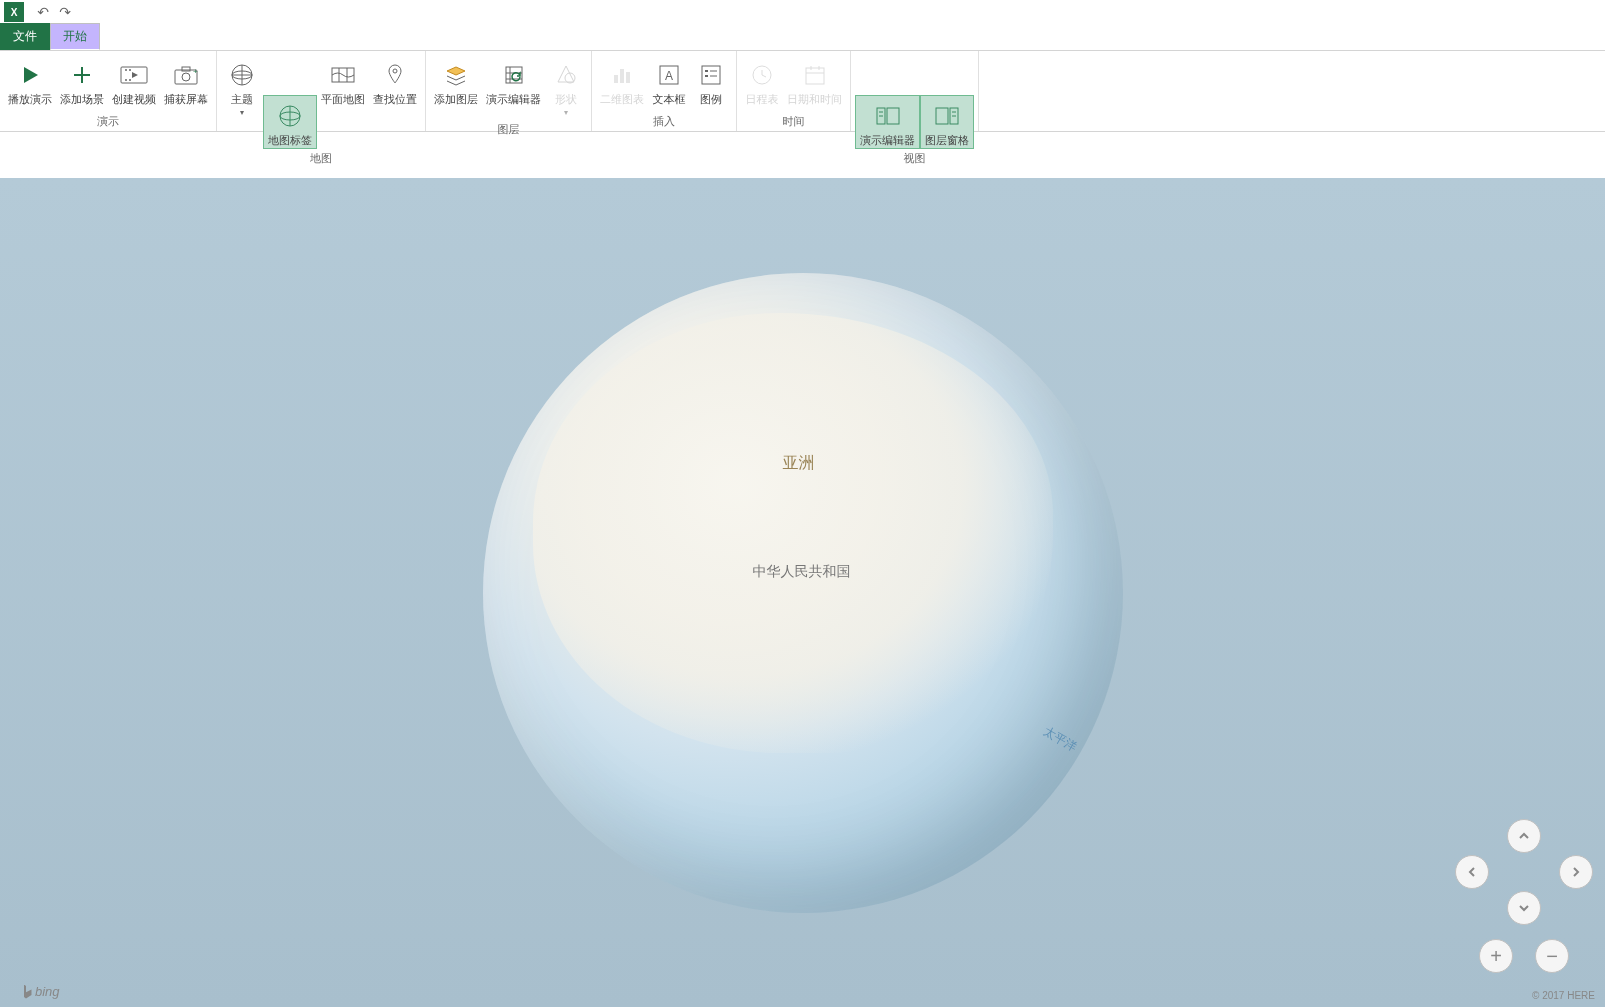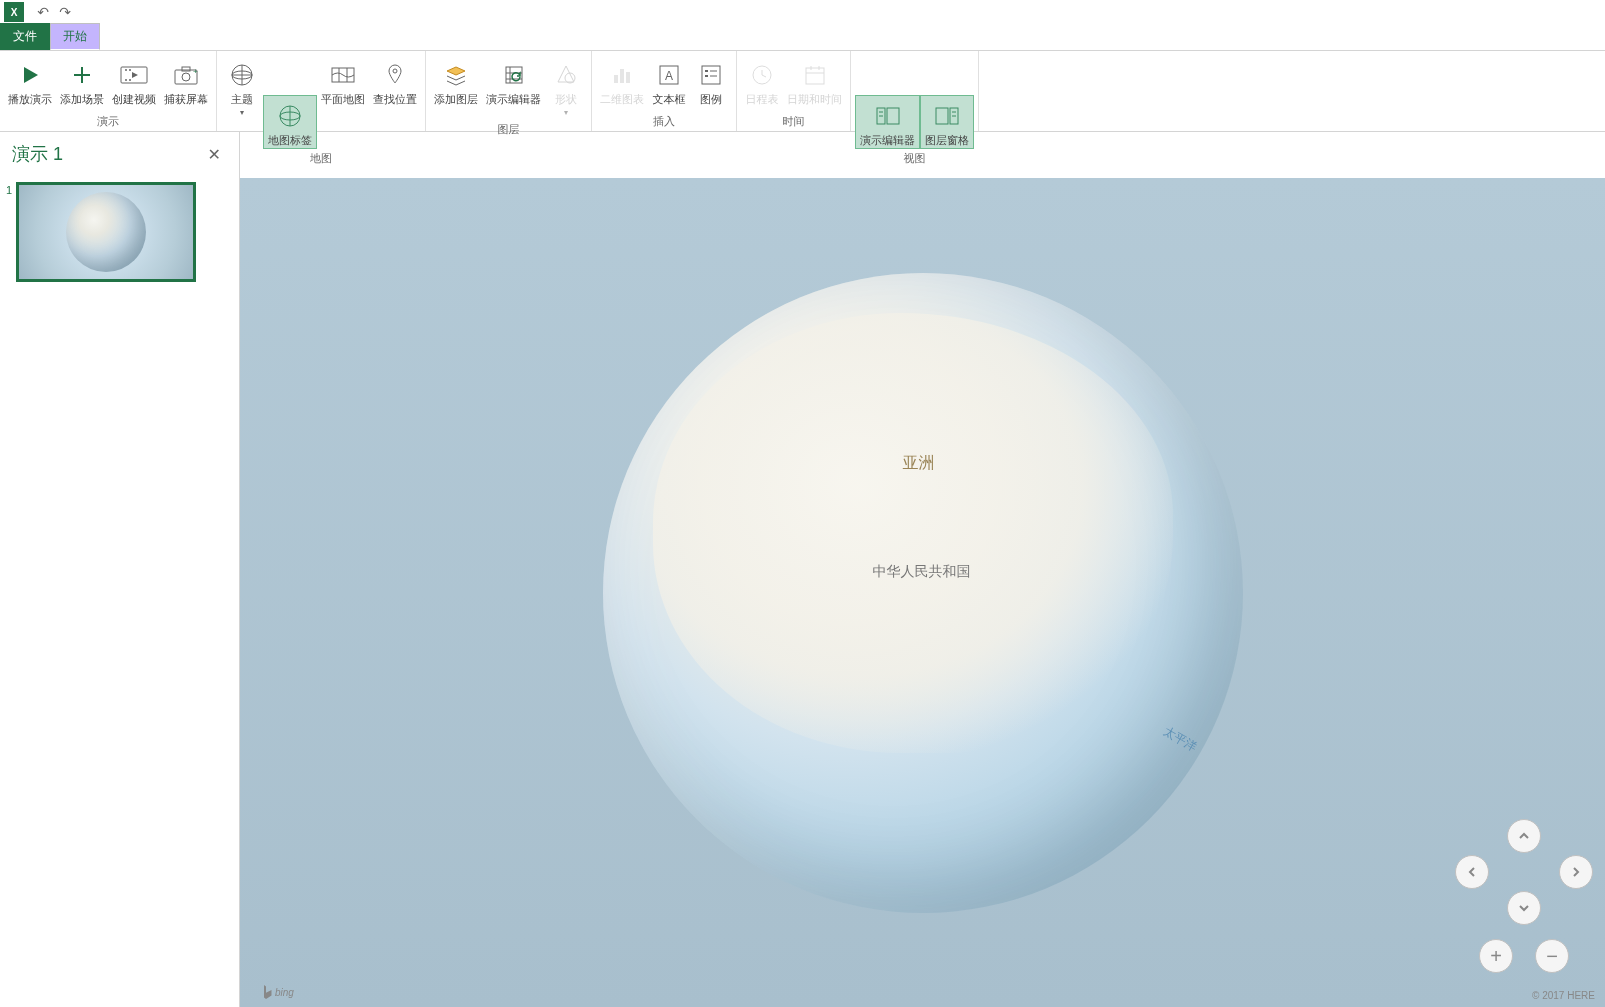--- a/index.html
+++ b/index.html
@@ -42,21 +42,21 @@
     .scene-thumb { width: 180px; height: 100px; border: 3px solid #217346; background: radial-gradient(circle at 50% 50%, #e8f0f5 0%, #c8dce8 40%, #b6cdd8 70%, #9fb8c5 100%); position: relative; overflow: hidden; }
     .scene-thumb .mini-globe { position: absolute; left: 50%; top: 50%; transform: translate(-50%, -50%); width: 80px; height: 80px; border-radius: 50%; background: radial-gradient(circle at 35% 35%, #f5f5f0 0%, #e8e8e0 20%, #c5dae8 50%, #a8c8db 80%, #88aec5 100%); box-shadow: inset -8px -8px 20px rgba(0,0,0,0.2); }
     
     .canvas { flex: 1; background: linear-gradient(180deg, #b4cad7 0%, #a8bfcd 100%); position: relative; overflow: hidden; margin-top: 46px; }
     .globe { position: absolute; left: 50%; top: 50%; transform: translate(-50%, -50%); width: 640px; height: 640px; border-radius: 50%; background: radial-gradient(circle at 38% 32%, #fafaf5 0%, #f2f2ec 15%, #f0efe8 25%, #d2e3ee 45%, #bdd8e8 60%, #a6cadf 78%, #8eb9d2 92%, #6d9bb8 100%); box-shadow: inset -30px -30px 80px rgba(0,0,0,0.15), inset 20px 20px 60px rgba(255,255,255,0.3); }
     .globe::before { content: ""; position: absolute; left: 50px; top: 40px; width: 520px; height: 440px; border-radius: 50% 55% 45% 50% / 50% 48% 52% 50%; background: radial-gradient(ellipse at 40% 40%, #f7f5ee 0%, #f2f0e8 50%, transparent 75%); opacity: 0.85; }
     .globe .label-asia { position: absolute; left: 300px; top: 180px; color: #9a8456; font-size: 16px; }
     .globe .label-china { position: absolute; left: 270px; top: 290px; color: #777; font-size: 14px; font-weight: 500; }
     .globe .label-pacific { position: absolute; right: 45px; bottom: 165px; color: #5b8fb5; font-size: 12px; transform: rotate(30deg); }
     
-    .bing-attr { position: absolute; left: 22px; bottom: 8px; color: #888; font-size: 10px; font-style: italic; display: flex; align-items: center; gap: 3px; }
+    .bing-attr { position: absolute; left: 22px; bottom: 8px; color: #888; font-size: 13px; font-style: italic; display: flex; align-items: center; gap: 3px; }
     .bing-attr::before { content: ""; display: inline-block; width: 10px; height: 14px; background: #888; clip-path: polygon(20% 0, 40% 10%, 40% 55%, 95% 35%, 95% 75%, 40% 100%, 20% 90%); }
     .copy-attr { position: absolute; right: 10px; bottom: 6px; color: #888; font-size: 10px; }
     
     
     .nav-cluster { position: absolute; right: 10px; bottom: 50px; }
     .nav-btn { width: 34px; height: 34px; border-radius: 50%; background: #f5f5f5; border: 1px solid #c0c0c0; display: flex; align-items: center; justify-content: center; position: absolute; cursor: pointer; color: #888; }
     .nav-up    { right: 54px; bottom: 104px; }
     .nav-left  { right: 106px; bottom: 68px; }
     .nav-right { right: 2px;   bottom: 68px; }
     .nav-down  { right: 54px; bottom: 32px; }
@@ -293,34 +293,20 @@
             </svg>
         </div>
         <div class="btn-label">图层窗格</div>
       </div>
     </div>
     <div class="group-label">视图</div>
   </div>
 </div>
 
 <div class="main">
-  <div class="sidebar">
-    <div class="sidebar-header">
-      <div class="title">演示 1</div>
-      <div class="close">✕</div>
-    </div>
-    <div class="scene-list">
-      <div class="scene-item">
-        <div class="num">1</div>
-        <div class="scene-thumb">
-          <div class="mini-globe"></div>
-        </div>
-      </div>
-    </div>
-  </div>
 
   <div class="canvas">
     <div class="globe">
       <div class="label-asia">亚洲</div>
       <div class="label-china">中华人民共和国</div>
       <div class="label-pacific">太平洋</div>
     </div>
     <div class="bing-attr">bing</div>
     <div class="copy-attr">© 2017 HERE</div>
 

